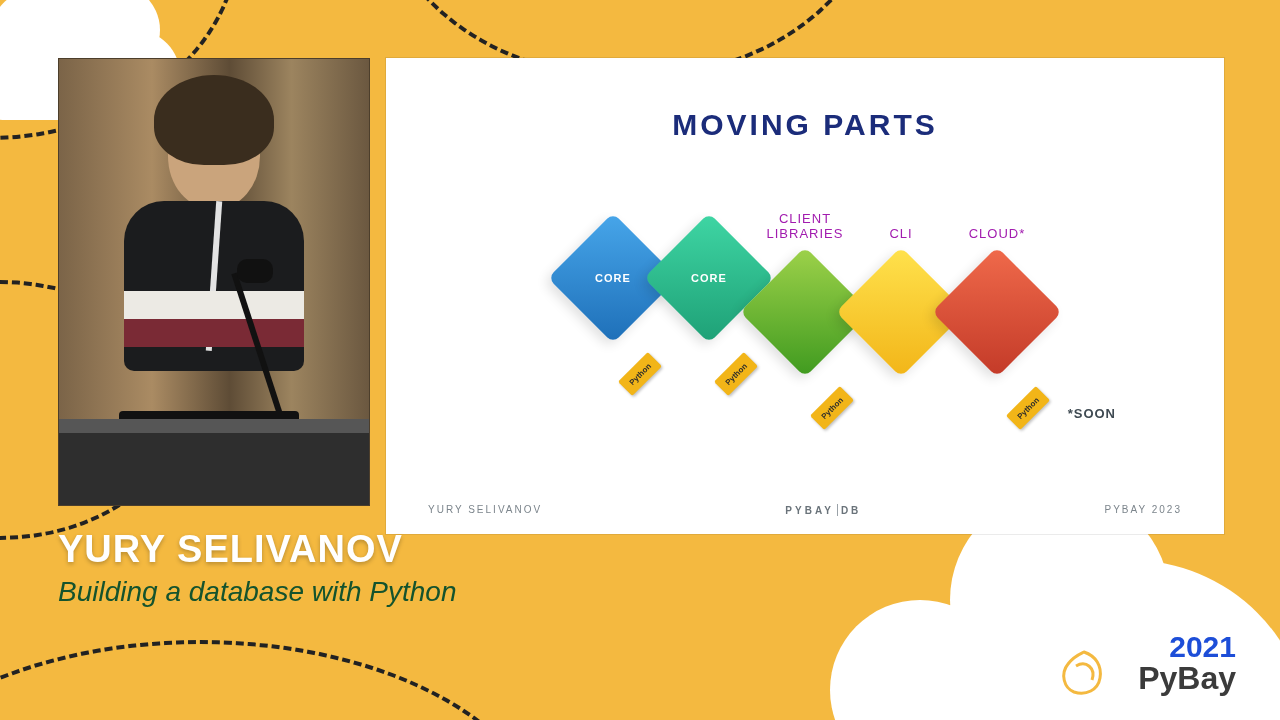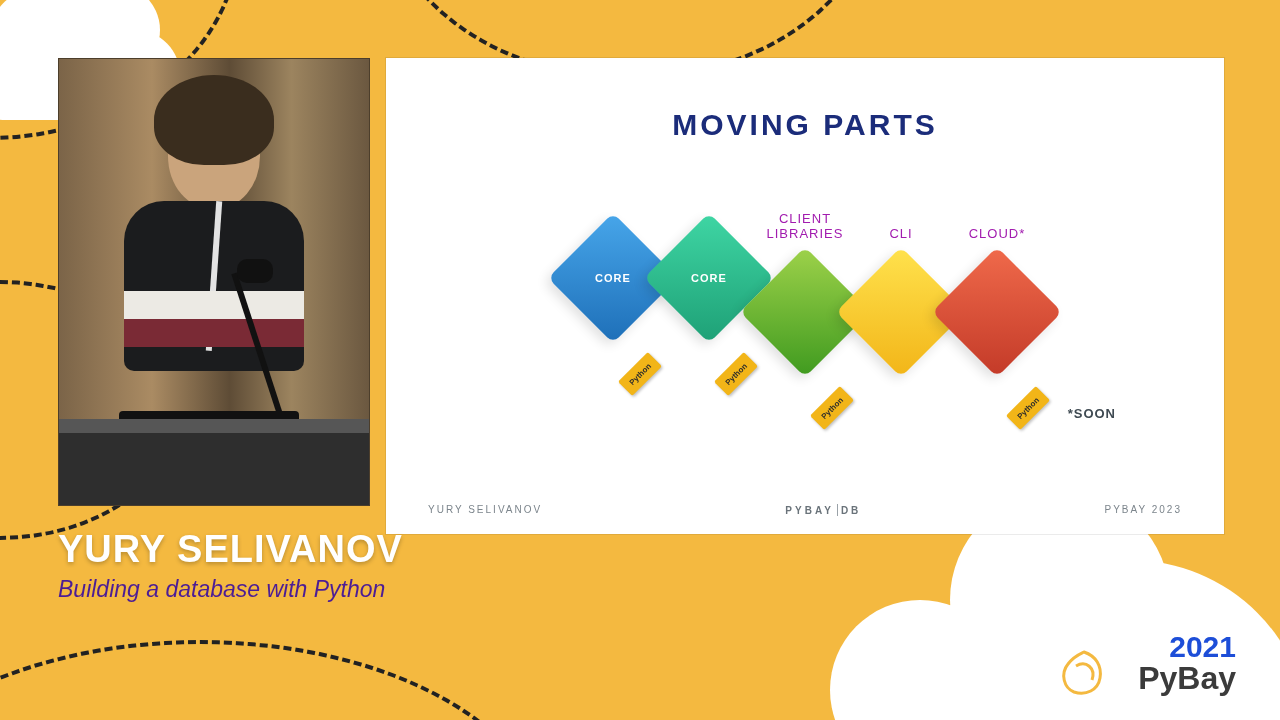--- a/index.html
+++ b/index.html
@@ -63,21 +63,21 @@
   .tag-pos-far { left:66px; top:156px; }
 
   .soon { position:absolute; right:108px; top:348px; font-size:13px; font-weight:700; color:#3f4a52; letter-spacing:1px; }
 
   .slide-footer { position:absolute; left:0; right:0; bottom:18px; display:flex; justify-content:space-between; padding:0 42px; font-size:10px; letter-spacing:2px; color:#7c858c; }
   .footer-center { letter-spacing:3px; font-weight:600; color:#6a737a; }
   .footer-center .bar { display:inline-block; width:1px; height:12px; background:#9aa2a8; vertical-align:-2px; margin:0 3px; }
 
   
   .speaker-name { position:absolute; left:58px; top:528px; color:#fff; font-size:38px; font-weight:800; letter-spacing:1px; text-shadow:0 2px 4px rgba(0,0,0,.25); }
-  .talk-title { position:absolute; left:58px; top:576px; color:#4c1d95; font-size:23px; font-style:italic; font-weight:500; }
+  .talk-title { position:absolute; left:58px; top:576px; color:#14532d; font-size:28px; font-style:italic; font-weight:500; }
 
   
   .event-logo { position:absolute; right:44px; bottom:26px; text-align:right; z-index:5; }
   .event-year { color:#1d4ed8; font-size:30px; font-weight:800; line-height:1; }
   .event-name { color:#3b3b3b; font-size:32px; font-weight:800; line-height:1; }
   .event-icon { position:absolute; right:168px; bottom:18px; z-index:5; }
 </style>
 </head>
 <body>
 

